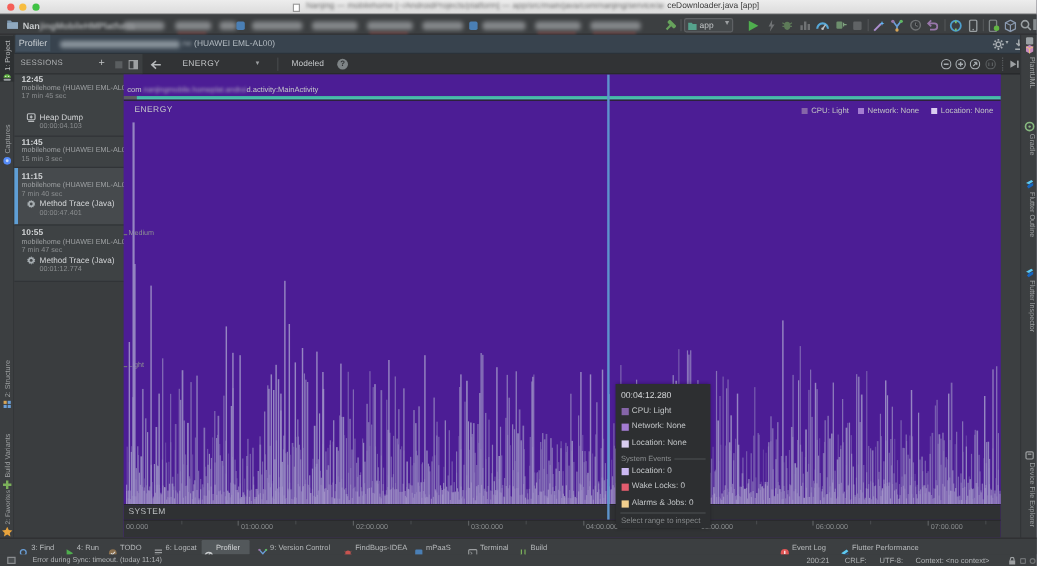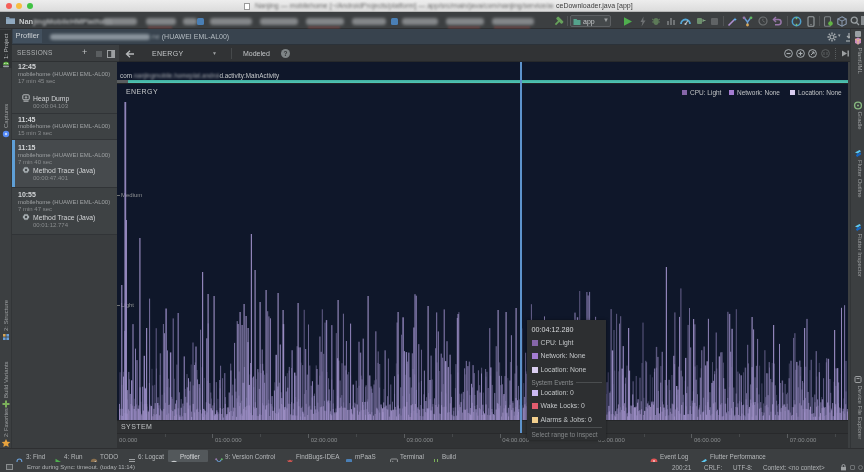--- a/index.html
+++ b/index.html
@@ -256,21 +256,21 @@
  <svg class="abs" style="left:702px;top:4px" width="9" height="9" viewBox="0 0 9 9">
         <circle cx="4.5" cy="4.5" r="3.9" fill="none" stroke="#5a5e60" stroke-width="1"></circle>
         <path d="M3 3v3M6 3v3" stroke="#5a5e60" stroke-width="1"></path>
       </svg>
  <div class="abs" style="left:716px;top:3px;width:1px;height:11px;border-left:1px dotted #5a5e60"></div>
  <svg class="abs" style="left:722px;top:4px" width="9" height="9" viewBox="0 0 9 9">
         <path d="M1 1.5 6 4.5 1 7.5z" fill="#9da0a2"></path>
         <rect x="6.5" y="1.5" width="1.4" height="6" fill="#9da0a2"></rect>
       </svg>
 </div>
-<div class="abs" style="left:117px;top:62px;width:731px;height:386px;background:#0f172a;overflow:hidden">
+<div class="abs" style="left:103px;top:62px;width:731px;height:386px;background:#4c1d95;overflow:hidden">
       <div class="abs" style="left:3px;top:10px;font-size:6.3px;color:#c6c9cb;white-space:nowrap">com<span class="blur2" style="opacity:.8">.nanjingmobile.homeplat.androi</span>d.activity:MainActivity</div>
       <div class="abs" style="left:0;top:17.5px;width:11px;height:3.5px;background:#5a5e60"></div>
       <div class="abs" style="left:11px;top:17.5px;width:720px;height:3.5px;background:linear-gradient(#3fae9f,#53c6b6)"></div>
       <div class="abs" style="left:0;top:21px;width:731px;height:1px;background:#232526"></div>
       <div class="abs" style="left:9px;top:26px;font-size:7px;color:#c6c9cb;letter-spacing:.4px">ENERGY</div>
       <div class="abs" style="left:565px;top:27.5px;width:5px;height:5px;background:#8565a8"></div>
       <div class="abs" style="left:573px;top:26.5px;font-size:6.5px;color:#c0c3c5">CPU: Light</div>
       <div class="abs" style="left:612px;top:27.5px;width:5px;height:5px;background:#a37cd1"></div>
       <div class="abs" style="left:620px;top:26.5px;font-size:6.5px;color:#c0c3c5">Network: None</div>
       <div class="abs" style="left:673px;top:27.5px;width:5px;height:5px;background:#d9cdf0"></div>

